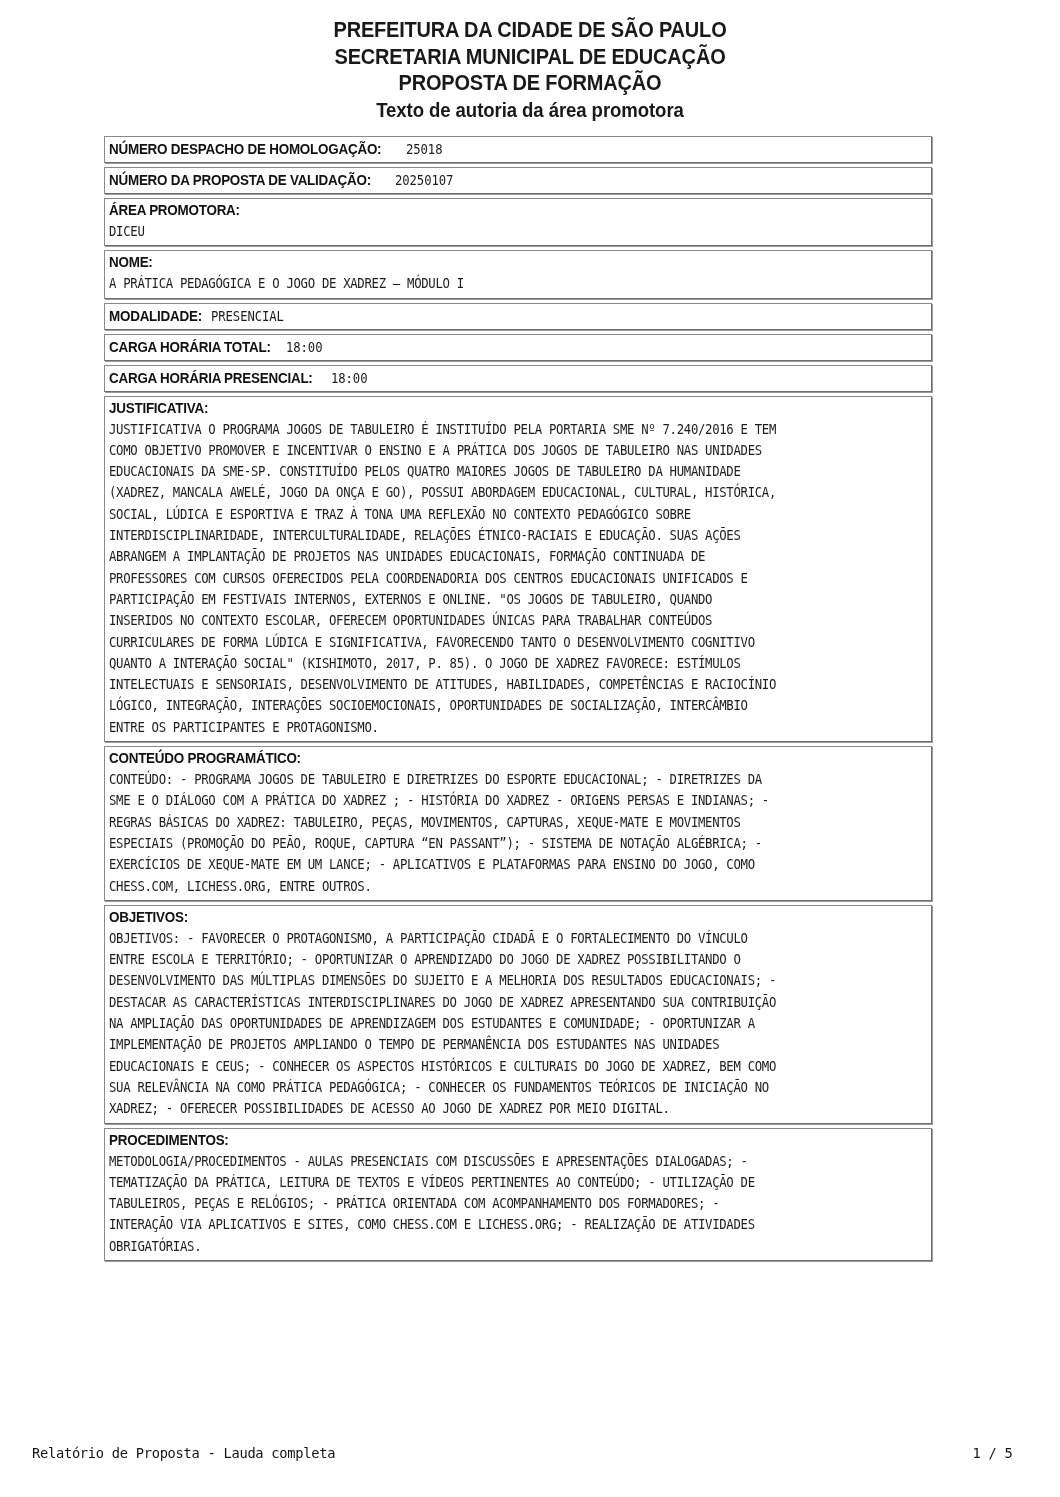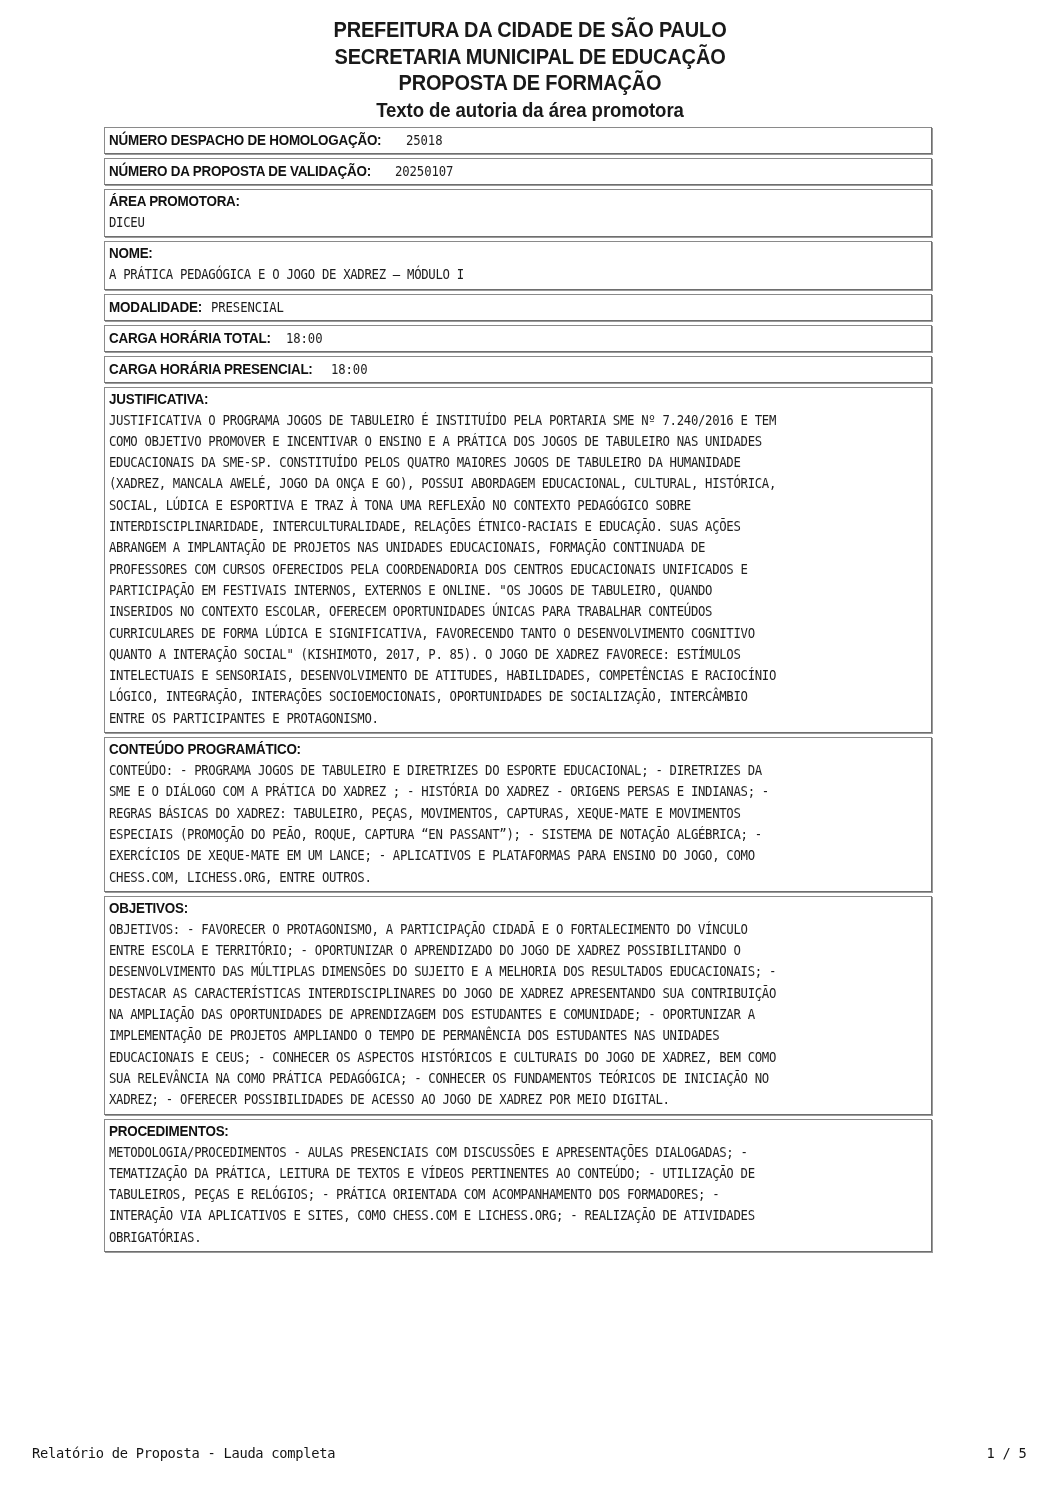--- a/index.html
+++ b/index.html
@@ -32,21 +32,21 @@
     transform-origin: center;
     white-space: nowrap;
   }
   .doc-header .hline.sub {
     font-size: 20px;
     letter-spacing: -0.1px;
   }
 
   
   .fields {
-    margin: 4px 104px 0 104px;
+    margin: 13px 104px 0 104px;
     width: 828px;
   }
   .field-box {
     border: 1px solid #8a8a8a;
     border-right-color: #6e6e6e;
     border-bottom-color: #6e6e6e;
     box-shadow: 1px 1px 0 0 #9a9a9a;
     background: #ffffff;
     padding: 2px 4px 3px 4px;
     margin-bottom: 4px;
@@ -100,21 +100,21 @@
     transform-origin: left top;
     width: 107%;
   }
 
   
   .doc-footer {
     position: absolute;
     left: 0;
     right: 0;
     bottom: 36px;
-    padding: 0 34px 0 32px;
+    padding: 0 48px 0 32px;
     display: flex;
     justify-content: space-between;
     align-items: baseline;
   }
   .doc-footer span {
     font-family: "DejaVu Sans Mono", "Liberation Mono", monospace;
     font-size: 14.6px;
     letter-spacing: -0.3px;
     color: #141414;
     transform: scaleX(0.94);

